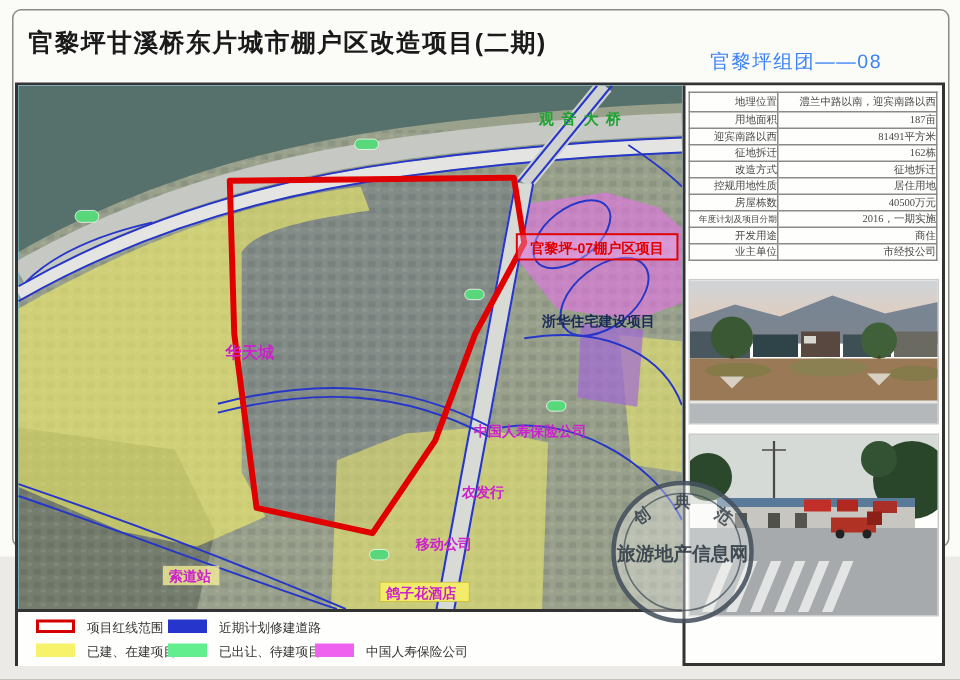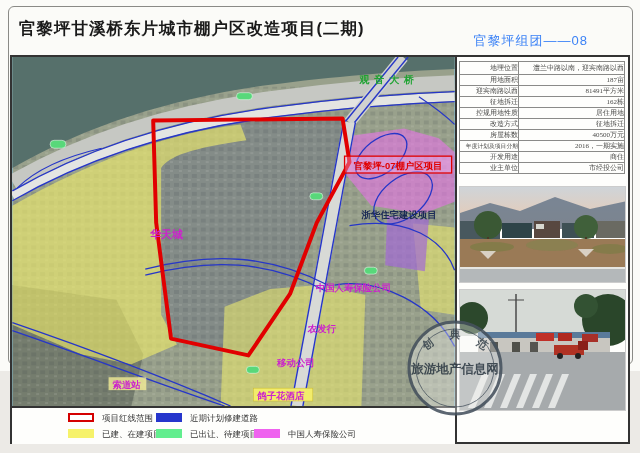--- a/index.html
+++ b/index.html
@@ -5,21 +5,21 @@
   html,body{margin:0;padding:0;}
   body{width:640px;height:453px;background:#eceae6;font-family:"Liberation Sans",sans-serif;overflow:hidden;}
   .page{position:relative;width:640px;height:371px;background:#fbfbf8;}
   .outer-frame{position:absolute;left:8px;top:6px;right:7px;bottom:6px;border:1px solid #8a8a86;border-radius:6px;pointer-events:none;}
   .title{position:absolute;left:19px;top:18px;font-size:16.5px;font-weight:bold;color:#1a1a1a;letter-spacing:1px;}
   .code{position:absolute;right:52px;top:32px;font-size:13px;color:#3b82f6;letter-spacing:1px;}
   .main-box{position:absolute;left:10px;top:55px;width:620px;height:389px;border:2px solid #333;box-sizing:border-box;background:#fff;}
   .map-wrap{position:absolute;left:0;top:0;width:443px;height:349px;overflow:hidden;background:#7dd3fc;}
   .map-wrap svg{display:block;width:443px;height:349px;}
   .legend{position:absolute;left:0;top:349px;width:443px;height:36px;background:#fefefc;border-top:2px solid #333;font-family:"Liberation Serif",serif;}
-  .leg-item{position:absolute;height:10px;margin-left:44px;}
+  .leg-item{position:absolute;height:10px;}
   .leg-sw{position:absolute;width:26px;height:9px;display:inline-block;box-sizing:border-box;}
   .sw-redline{border:2px solid #d40000;background:#fff;}
   .sw-blue{background:#2636cc;}
   .sw-yellow{background:#f6f26a;}
   .sw-green{background:#62ee8e;}
   .sw-magenta{background:#ef62ef;}
   .leg-label{position:absolute;left:34px;top:0;font-size:8.5px;color:#333;white-space:nowrap;}
   .right-panel{position:absolute;left:443px;top:0;width:173px;height:385px;background:#fefefc;border-left:2px solid #333;box-sizing:border-box;}
   table.info{border-collapse:collapse;margin:4px 2px 0 2px;width:166px;table-layout:fixed;font-family:"Liberation Serif",serif;}
   table.info td{border:1px solid #8a8a88;font-size:7px;color:#4a4a48;text-align:right;vertical-align:middle;padding:0;height:9px;white-space:nowrap;overflow:hidden;}
@@ -159,26 +159,26 @@
             </tr>
         <tr>
               <td class="lbl">迎宾南路以西</td>
               <td>81491平方米</td>
             </tr>
         <tr>
               <td class="lbl">征地拆迁</td>
               <td>162栋</td>
             </tr>
         <tr>
+              <td class="lbl">改造方式</td>
+              <td>征地拆迁</td>
+            </tr>
+        <tr>
               <td class="lbl">控规用地性质</td>
               <td>居住用地</td>
-            </tr>
-        <tr>
-              <td class="lbl">改造方式</td>
-              <td>征地拆迁</td>
             </tr>
         <tr>
               <td class="lbl">房屋栋数</td>
               <td>40500万元</td>
             </tr>
         <tr>
               <td class="lbl">年度计划及项目分期</td>
               <td>2016，一期实施</td>
             </tr>
         <tr>

